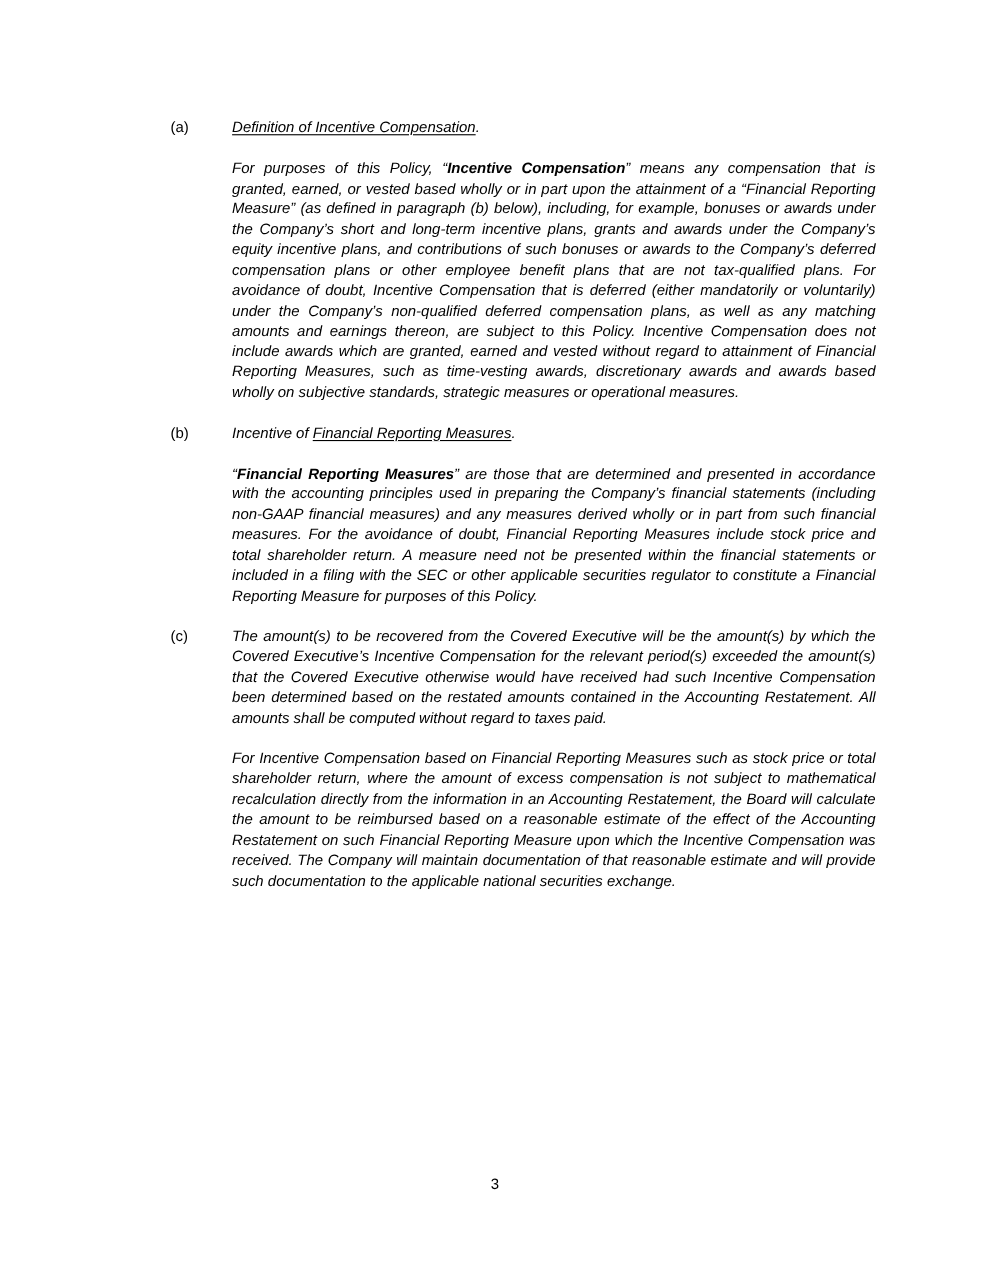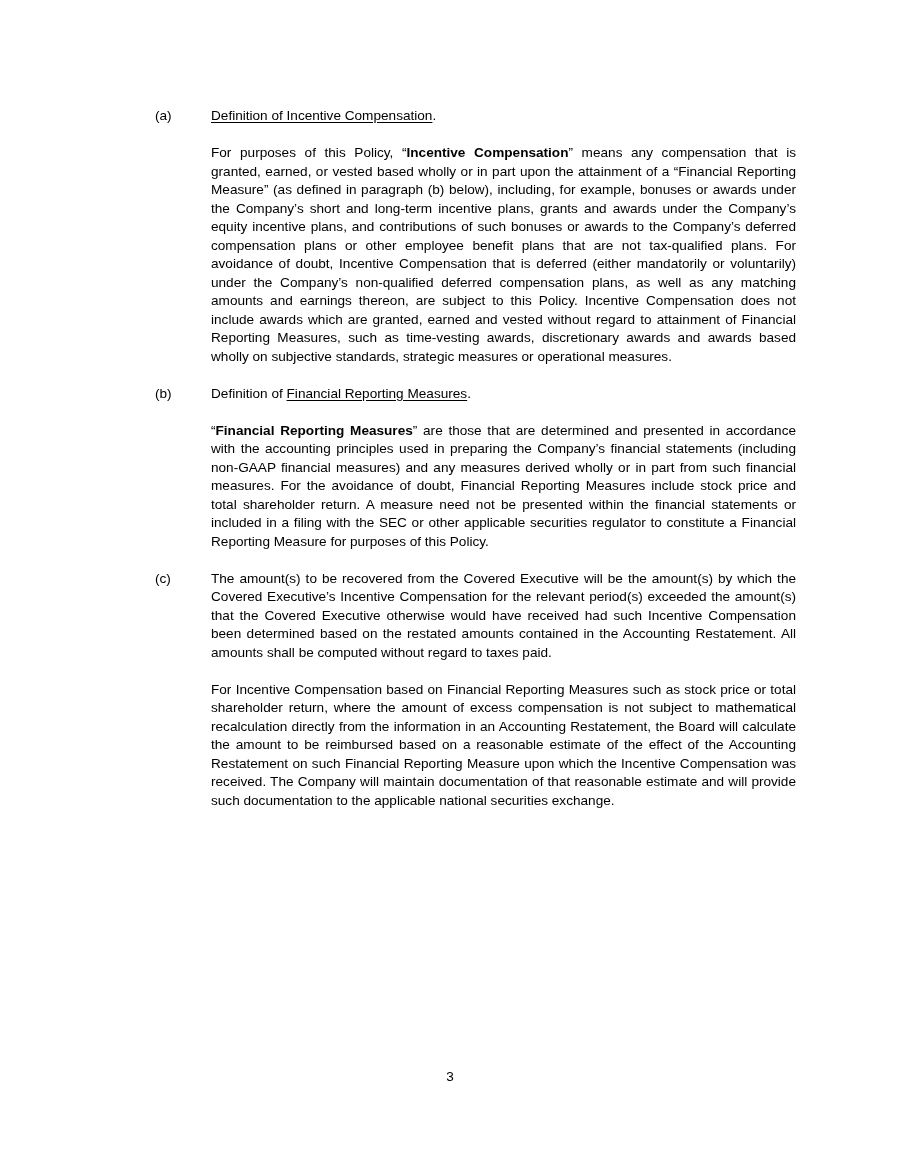--- a/index.html
+++ b/index.html
@@ -31,20 +31,21 @@
   .label {
     flex: 0 0 56px;
     width: 56px;
   }
   .body {
     flex: 1 1 auto;
     width: 585px;
   }
   p {
     margin: 0 0 18.5px 0;
+    font-style: italic;
   }
   .heading {
     text-align: left;
   }
   .para {
     text-align: justify;
   }
   .u {
     text-decoration: underline;
     text-underline-offset: 2px;
@@ -70,21 +71,21 @@
       <div class="label">(a)</div>
       <div class="body">
         <p class="heading"><span class="u">Definition of Incentive Compensation</span><span>.</span></p>
         <p class="para"><span>For purposes of this Policy, “</span><b>Incentive Compensation</b><span>” means any compensation that is granted, earned, or vested based wholly or in part upon the attainment of a “Financial Reporting Measure” (as defined in paragraph (b) below), including, for example, bonuses or awards under the Company’s short and long-term incentive plans, grants and awards under the Company’s equity incentive plans, and contributions of such bonuses or awards to the Company’s deferred compensation plans or other employee benefit plans that are not tax-qualified plans.  For avoidance of doubt, Incentive Compensation that is deferred (either mandatorily or voluntarily) under the Company’s non-qualified deferred compensation plans, as well as any matching amounts and earnings thereon, are subject to this Policy. Incentive Compensation does not include awards which are granted, earned and vested without regard to attainment of Financial Reporting Measures, such as time-vesting awards, discretionary awards and awards based wholly on subjective standards, strategic measures or operational measures.</span></p>
       </div>
     </div>
 
     <div class="item">
       <div class="label">(b)</div>
       <div class="body">
-        <p class="heading"><span>Definition of </span><span class="u">Financial Reporting Measures</span><span>.</span></p>
+        <p class="heading"><span>Incentive of </span><span class="u">Financial Reporting Measures</span><span>.</span></p>
         <p class="para"><span>“</span><b>Financial Reporting Measures</b><span>” are those that are determined and presented in accordance with the accounting principles used in preparing the Company’s financial statements (including non-GAAP financial measures) and any measures derived wholly or in part from such financial measures. For the avoidance of doubt, Financial Reporting Measures include stock price and total shareholder return.  A measure need not be presented within the financial statements or included in a filing with the SEC or other applicable securities regulator to constitute a Financial Reporting Measure for purposes of this Policy.</span></p>
       </div>
     </div>
 
     <div class="item">
       <div class="label">(c)</div>
       <div class="body">
         <p class="para"><span>The amount(s) to be recovered from the Covered Executive will be the amount(s) by which the Covered Executive’s Incentive Compensation for the relevant period(s) exceeded the amount(s) that the Covered Executive otherwise would have received had such Incentive Compensation been determined based on the restated amounts contained in the Accounting Restatement.  All amounts shall be computed without regard to taxes paid.</span></p>
         <p class="para"><span>For Incentive Compensation based on Financial Reporting Measures such as stock price or total shareholder return, where the amount of excess compensation is not subject to mathematical recalculation directly from the information in an Accounting Restatement, the Board will calculate the amount to be reimbursed based on a reasonable estimate of the effect of the Accounting Restatement on such Financial Reporting Measure upon which the Incentive Compensation was received. The Company will maintain documentation of that reasonable estimate and will provide such documentation to the applicable national securities exchange.</span></p>
       </div>

